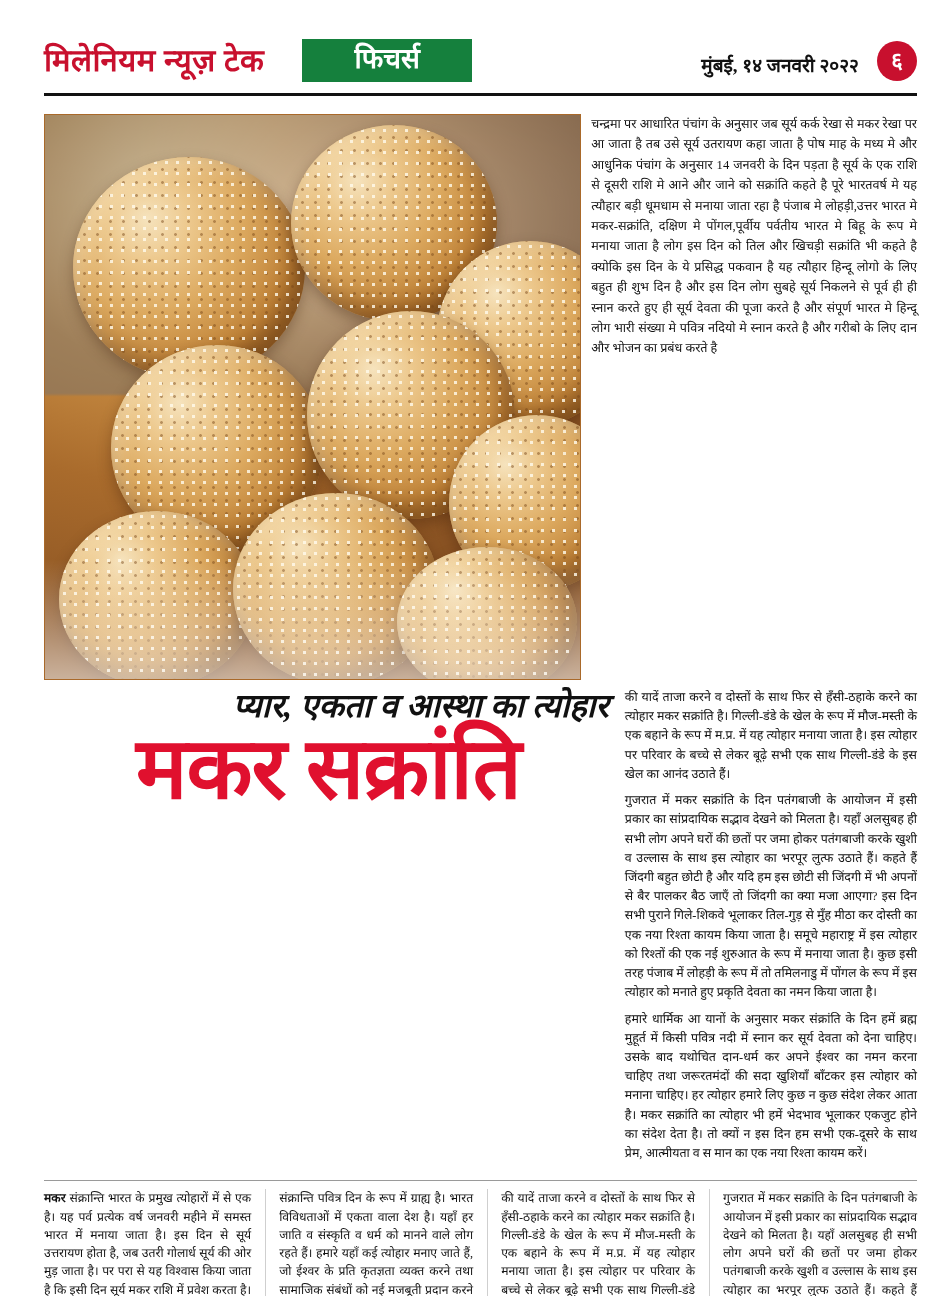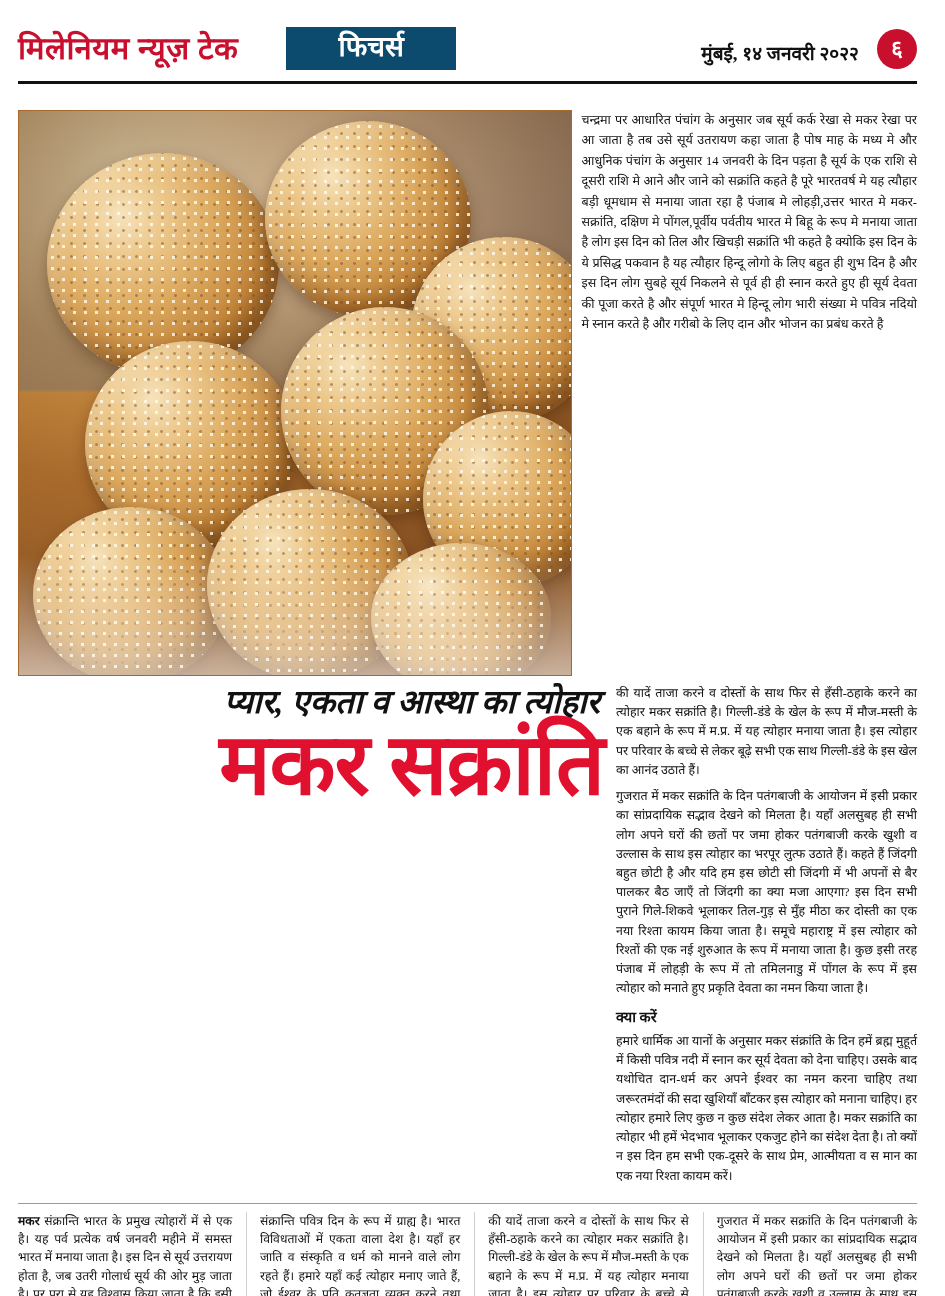--- a/index.html
+++ b/index.html
@@ -8,24 +8,24 @@
     width: 945px;
     height: 1296px;
     background: #ffffff;
     font-family: "Liberation Sans", sans-serif;
     color: #111;
     position: relative;
     overflow: hidden;
   }
   .page {
     position: absolute;
-    left: 0; top: 4px;
+    left: 0; top: 16px;
     width: 945px; height: 1015px;
     background: #fff;
-    padding: 18px 28px 16px 18px;
+    padding: 18px 28px 16px 44px;
   }
 
   
   .masthead {
     display: flex;
     align-items: center;
     height: 62px;
     border-bottom: 3px solid #111;
     padding-bottom: 6px;
   }
@@ -34,27 +34,27 @@
     font-weight: bold;
     font-size: 31px;
     color: #c8102e;
     letter-spacing: .5px;
     white-space: nowrap;
     line-height: 1;
     padding-right: 14px;
     flex: 0 0 auto;
   }
   .section-tag {
-    background: #0c4a6e;
+    background: #15803d;
     color: #fff;
     font-family: "Liberation Serif", serif;
     font-weight: bold;
     font-size: 28px;
     padding: 6px 52px 9px 52px;
-    margin-left: 34px;
+    margin-left: 24px;
     line-height: 1;
     flex: 0 0 auto;
   }
   .dateline {
     flex: 1 1 auto;
     text-align: right;
     font-family: "Liberation Serif", serif;
     font-weight: bold;
     font-size: 19px;
     color: #111;
@@ -70,21 +70,21 @@
     color: #fff;
     font-family: "Liberation Serif", serif;
     font-weight: bold;
     font-size: 22px;
     display: flex; align-items: center; justify-content: center;
     line-height: 1;
   }
 
   
   .hero {
-    margin-top: 26px;
+    margin-top: 18px;
     display: flex;
     gap: 10px;
     height: 566px;
   }
   .hero-photo {
     width: 556px;
     height: 566px;
     position: relative;
     overflow: hidden;
     background: #b9742a;
@@ -168,21 +168,21 @@
     font-style: italic;
   }
   .headline {
     font-family: "Liberation Serif", serif;
     font-weight: bold;
     font-size: 86px;
     color: #e0102e;
     line-height: 1;
     letter-spacing: -1px;
     margin-top: 2px;
-    text-align: right;
+    text-align: center;
   }
   .headline-right {
     width: 303px;
     font-family: "Liberation Serif", serif;
     font-size: 12.4px;
     line-height: 1.55;
     text-align: justify;
     color: #111;
   }
   .headline-right p { margin: 0 0 7px 0; }
@@ -252,21 +252,20 @@
   </div>
 
   <div class="headline-zone">
     <div class="headline-left">
       <div class="kicker">प्यार, एकता व आस्था का त्योहार</div>
       <div class="headline">मकर सक्रांति</div>
     </div>
     <div class="headline-right">
       <p>की यादें ताजा करने व दोस्तों के साथ फिर से हँसी-ठहाके करने का त्योहार मकर सक्रांति है। गिल्ली-डंडे के खेल के रूप में मौज-मस्ती के एक बहाने के रूप में म.प्र. में यह त्योहार मनाया जाता है। इस त्योहार पर परिवार के बच्चे से लेकर बूढ़े सभी एक साथ गिल्ली-डंडे के इस खेल का आनंद उठाते हैं।</p>
       <p>गुजरात में मकर सक्रांति के दिन पतंगबाजी के आयोजन में इसी प्रकार का सांप्रदायिक सद्भाव देखने को मिलता है। यहाँ अलसुबह ही सभी लोग अपने घरों की छतों पर जमा होकर पतंगबाजी करके खुशी व उल्लास के साथ इस त्योहार का भरपूर लुत्फ उठाते हैं। कहते हैं जिंदगी बहुत छोटी है और यदि हम इस छोटी सी जिंदगी में भी अपनों से बैर पालकर बैठ जाएँ तो जिंदगी का क्या मजा आएगा? इस दिन सभी पुराने गिले-शिकवे भूलाकर तिल-गुड़ से मुँह मीठा कर दोस्ती का एक नया रिश्ता कायम किया जाता है। समूचे महाराष्ट्र में इस त्योहार को रिश्तों की एक नई शुरुआत के रूप में मनाया जाता है। कुछ इसी तरह पंजाब में लोहड़ी के रूप में तो तमिलनाडु में पोंगल के रूप में इस त्योहार को मनाते हुए प्रकृति देवता का नमन किया जाता है।</p>
-      <div class="sub-head black">क्या करें</div>
       <p>हमारे धार्मिक आ यानों के अनुसार मकर संक्रांति के दिन हमें ब्रह्म मुहूर्त में किसी पवित्र नदी में स्नान कर सूर्य देवता को देना चाहिए। उसके बाद यथोचित दान-धर्म कर अपने ईश्वर का नमन करना चाहिए तथा जरूरतमंदों की सदा खुशियाँ बाँटकर इस त्योहार को मनाना चाहिए। हर त्योहार हमारे लिए कुछ न कुछ संदेश लेकर आता है। मकर सक्रांति का त्योहार भी हमें भेदभाव भूलाकर एकजुट होने का संदेश देता है। तो क्यों न इस दिन हम सभी एक-दूसरे के साथ प्रेम, आत्मीयता व स मान का एक नया रिश्ता कायम करें।</p>
     </div>
   </div>
 
   <div class="body-rule"></div>
 
   <div class="columns">
     <div class="col">
       <p><span class="lead-word">मकर</span><span> संक्रान्ति भारत के प्रमुख त्योहारों में से एक है। यह पर्व प्रत्येक वर्ष जनवरी महीने में समस्त भारत में मनाया जाता है। इस दिन से सूर्य उत्तरायण होता है, जब उतरी गोलार्ध सूर्य की ओर मुड़ जाता है। पर परा से यह विश्वास किया जाता है कि इसी दिन सूर्य मकर राशि में प्रवेश करता है। यह वैदिक उत्सव है। इस दिन खिचड़ी का भोग लगाया जाता है। गुड़-तिल, रेवड़ी, गजक का प्रसाद बाँटा जाता है। इस त्योहार का सम्बन्ध प्रकृति, ऋतु परिवर्तन और कृषि से है। ये तीनों चीजें ही जीवन का आधार हैं। प्रकृति के कारक के तौर पर इस पर्व में सूर्य देव को पूजा जाता है, जिन्हें शास्त्रों में भौतिक एवं अभौतिक तत्वों की आत्मा कहा गया है। इन्हीं की स्थिति के अनुसार ऋतु परिवर्तन होता है और धरती अनाज उत्पन्न करती है, जिससे जीव समुदाय का भरणपोषण होता है।</span></p>
 

